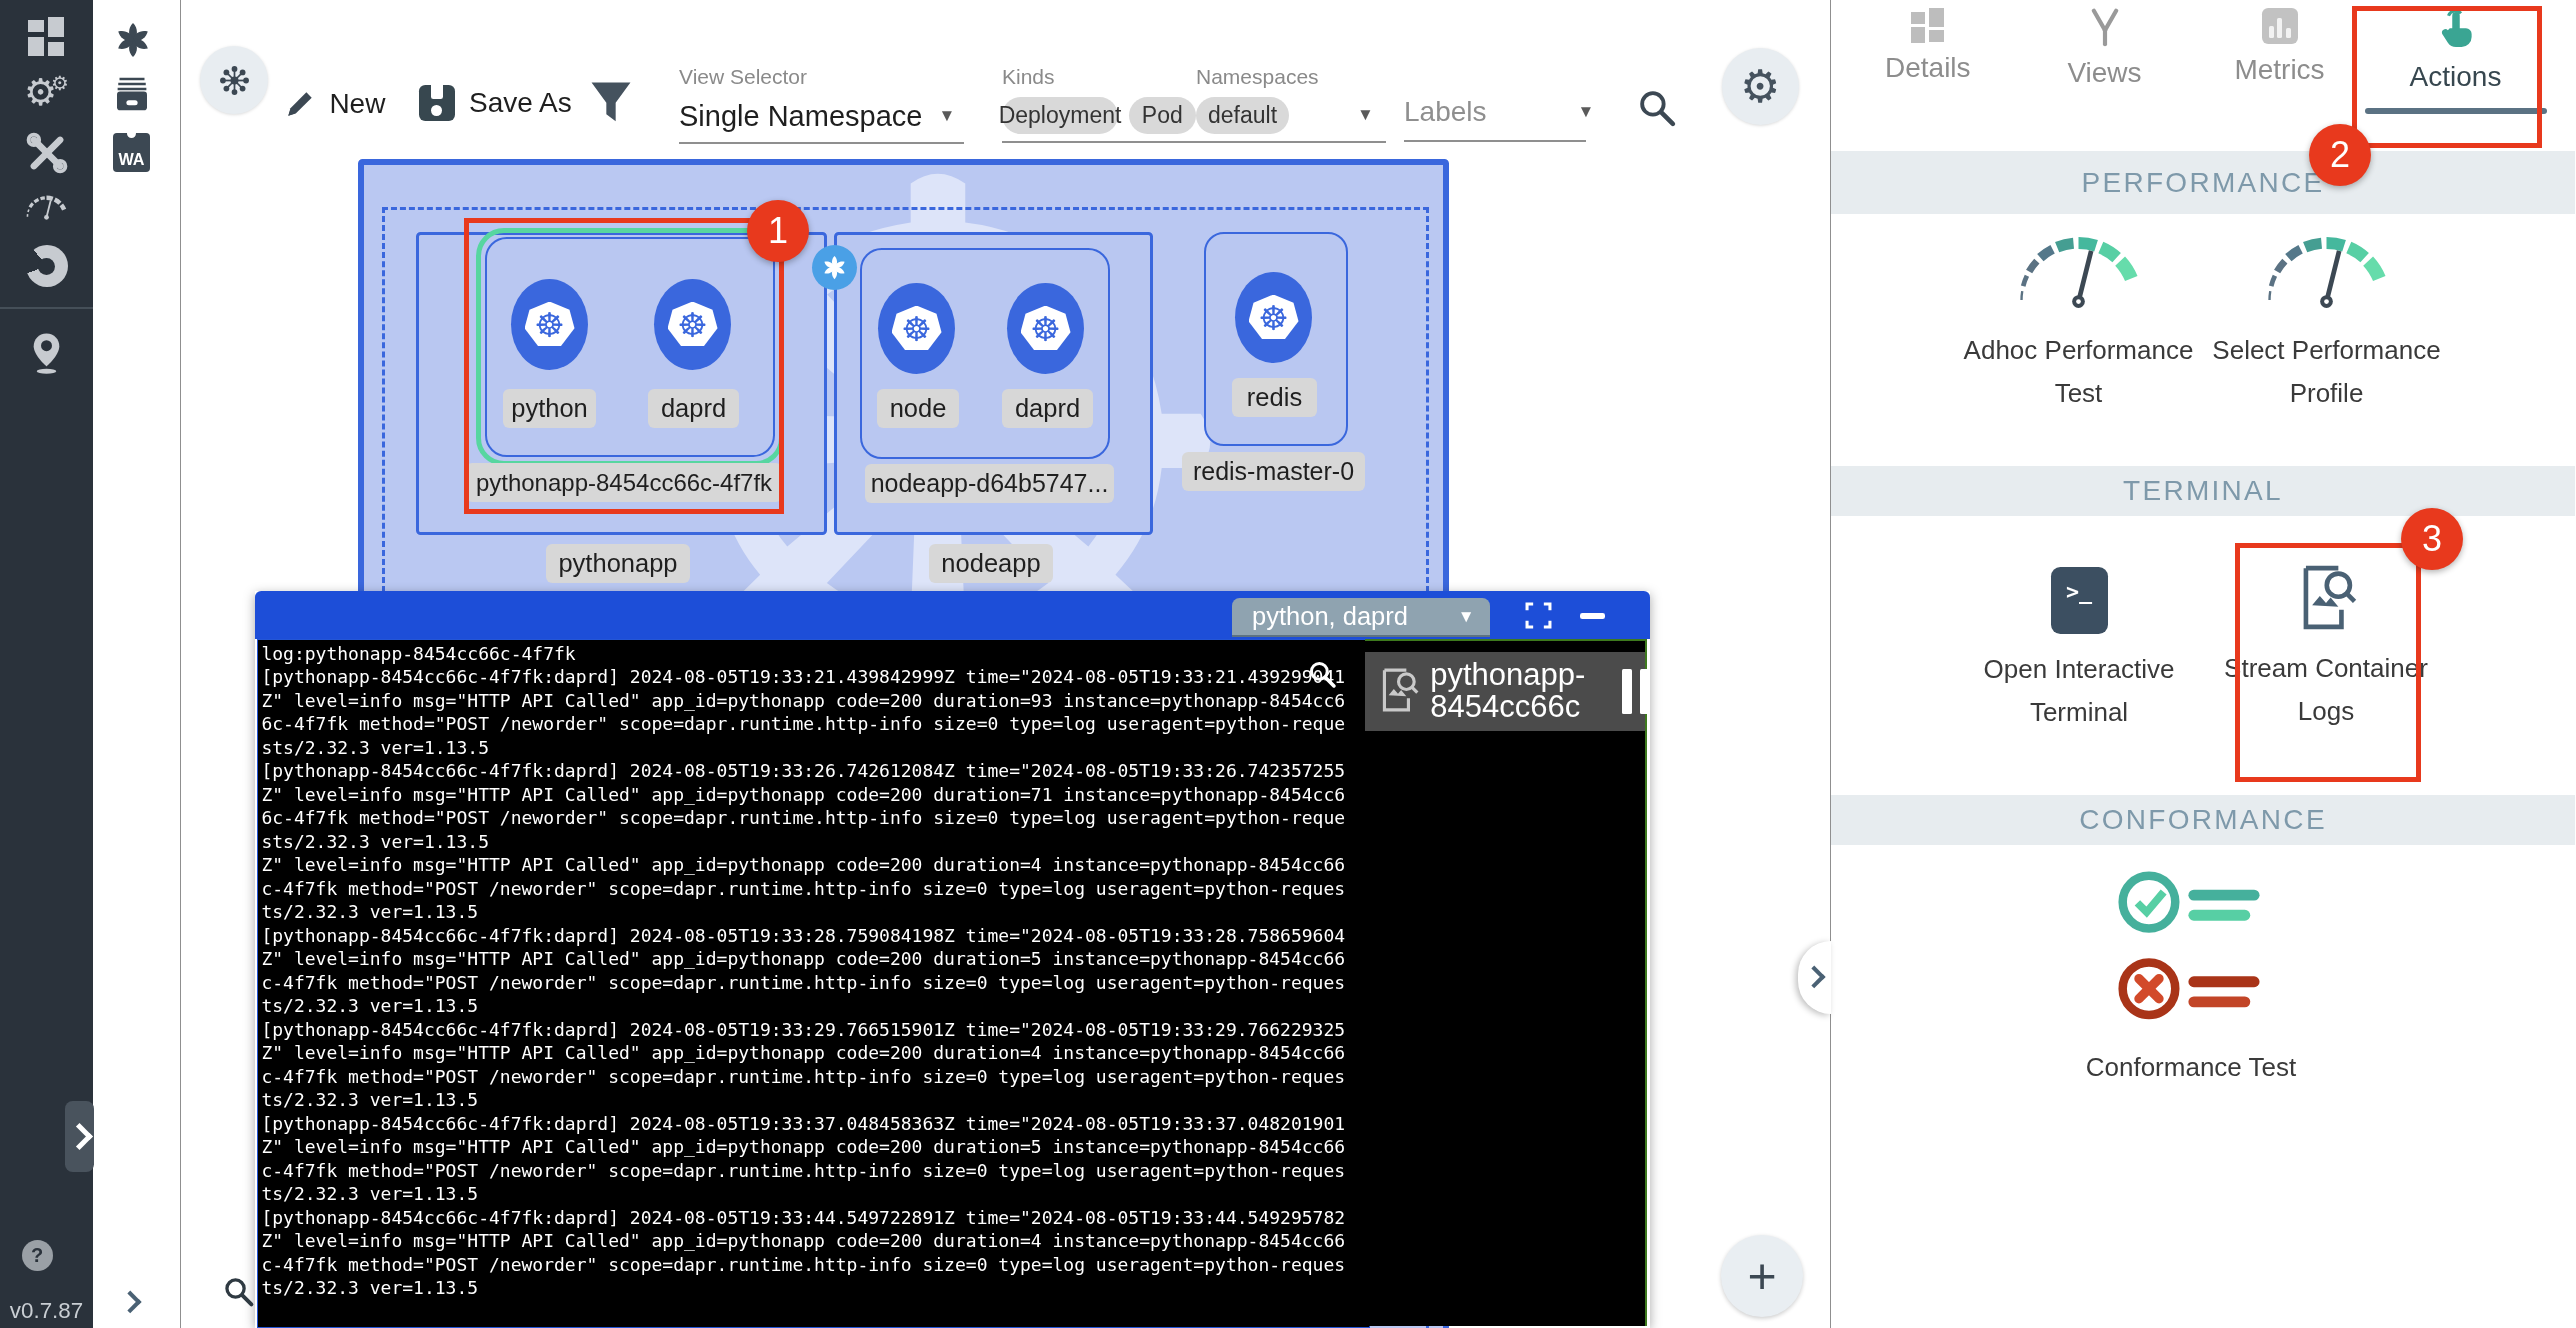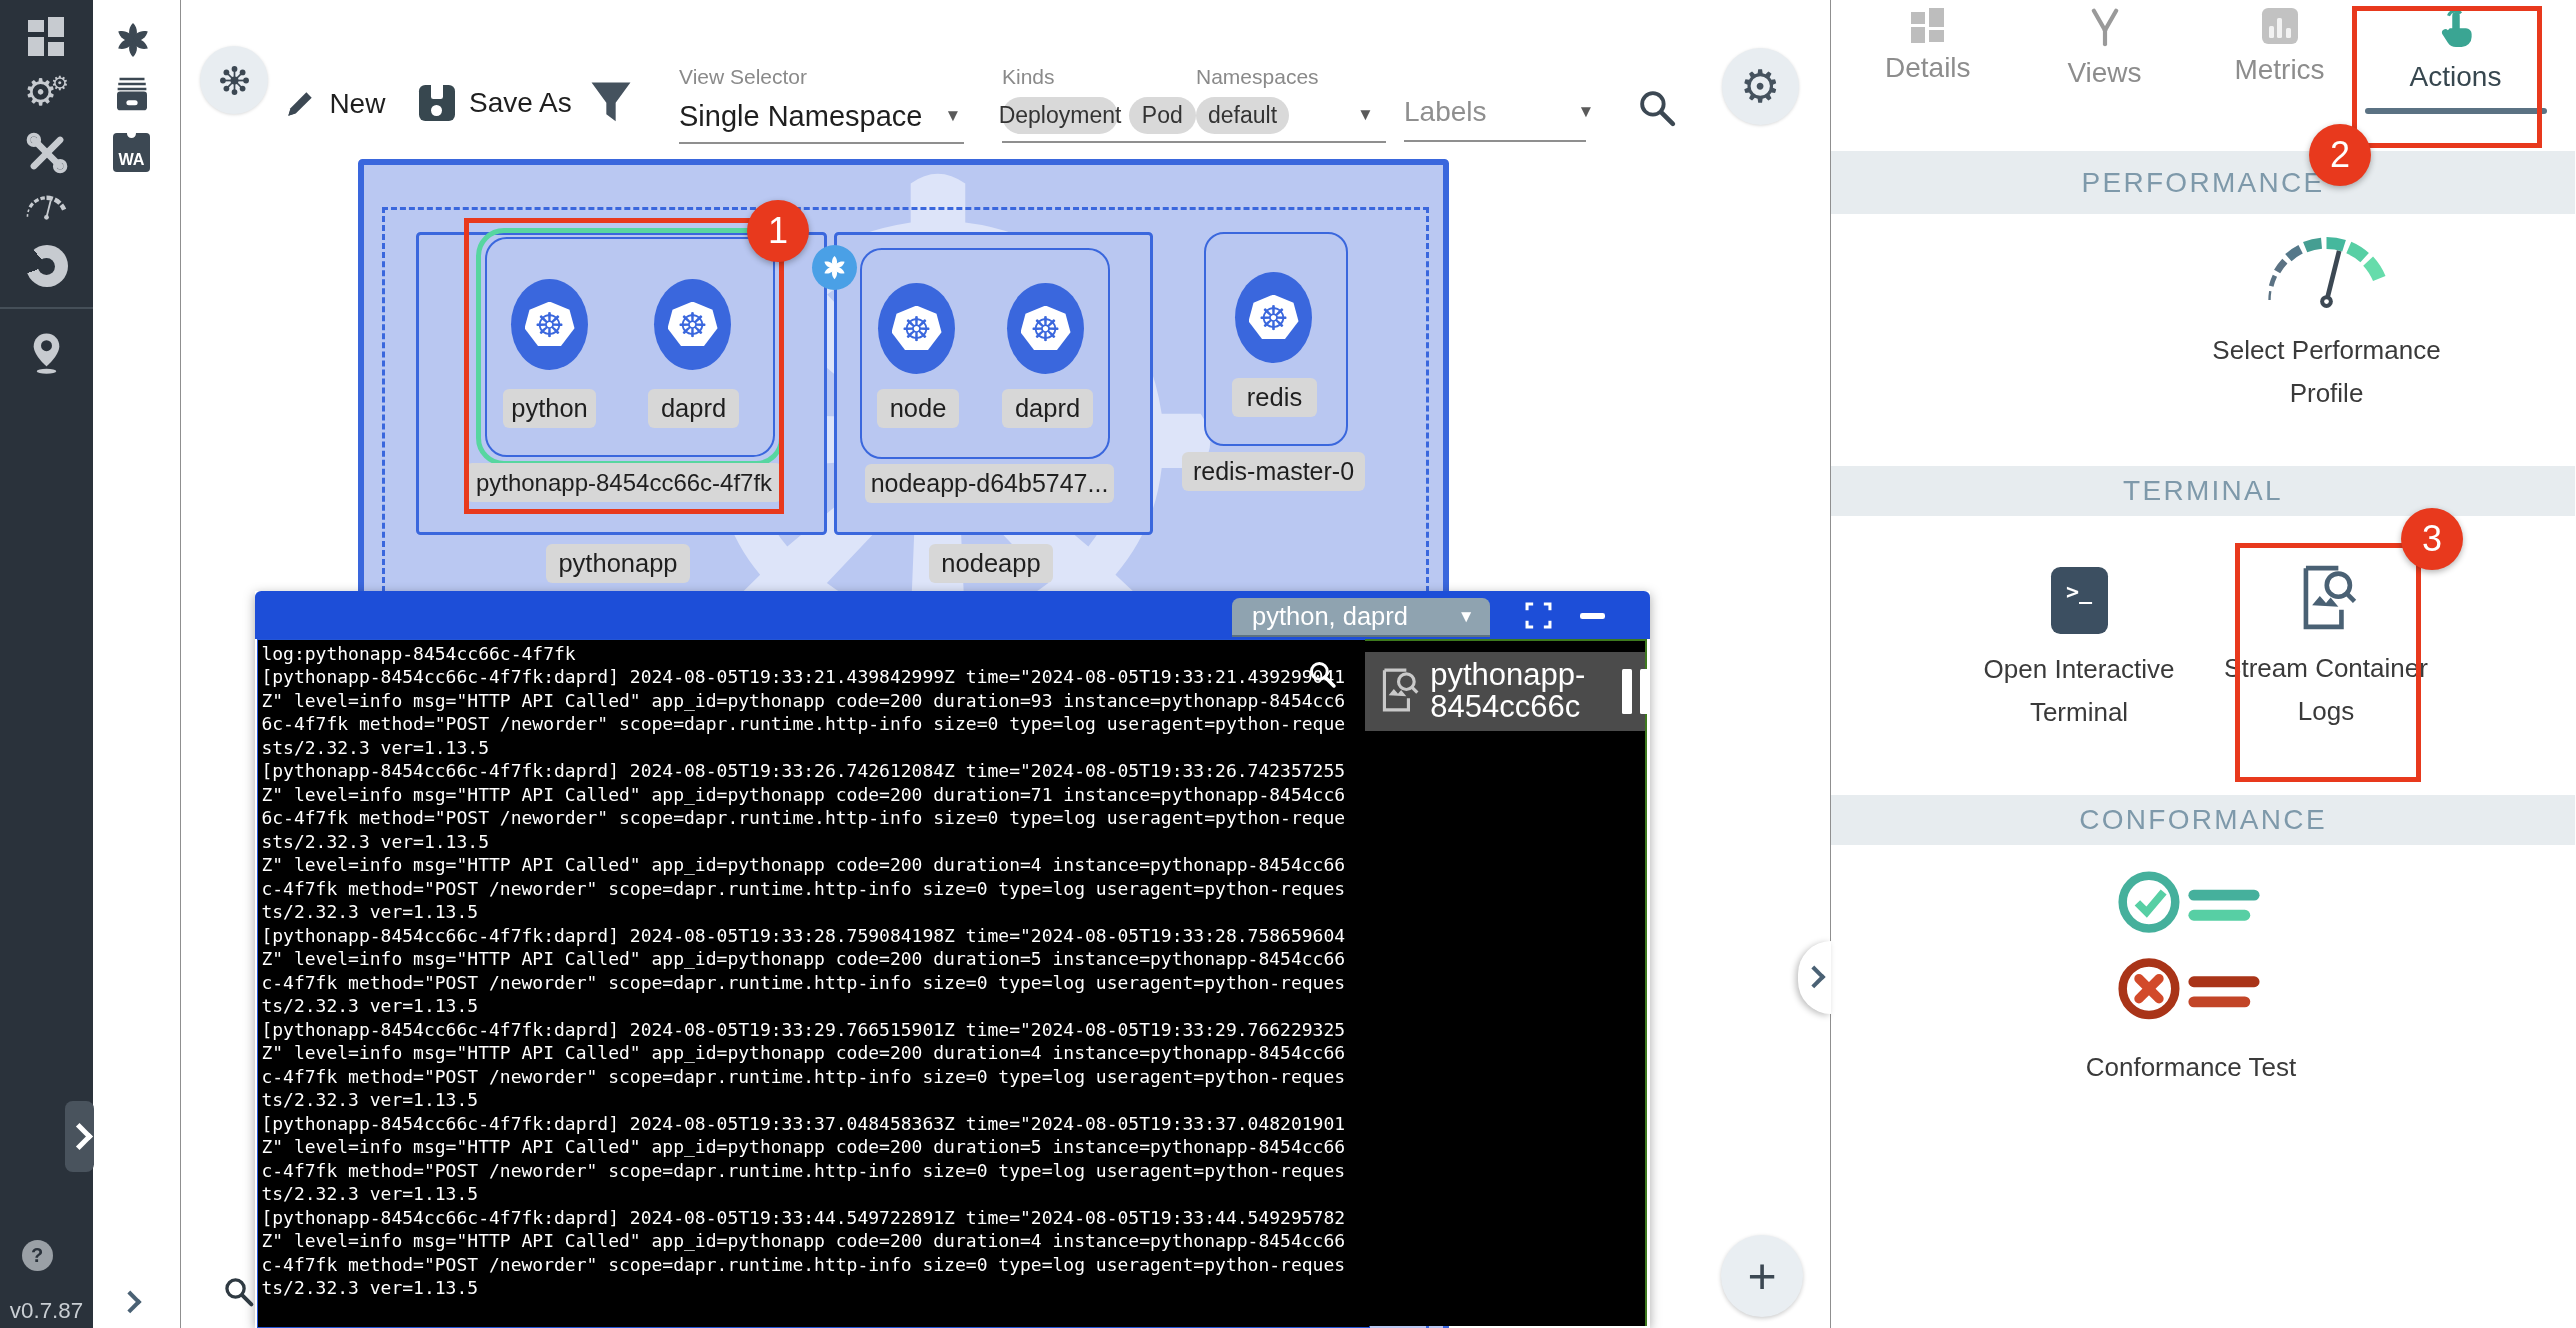--- a/index.html
+++ b/index.html
@@ -248,21 +248,21 @@
   </div>
 
   <div style="position:absolute;left:590px;top:82px">
     <svg width="42" height="46" viewBox="0 0 54 58">
       <path d="M2 0 H52 L33 26 V50 L21 41 V26 Z" fill="#45525e"></path>
     </svg>
   </div>
 
   <div style="position:absolute;left:679px;top:65px">
     <div class="fld-label">View Selector</div>
-    <div style="display:flex;align-items:center;gap:22px;margin-top:10.8px">
+    <div style="display:flex;align-items:center;gap:16px;margin-top:10.8px">
       <span style="font-size:29px">Single Namespace</span>
       <span class="dd-arrow">▼</span>
     </div>
     <div class="fld-underline" style="width:285px;margin-top:9.3px"></div>
   </div>
 
   <div style="position:absolute;left:1002px;top:65px">
     <div class="fld-label">Kinds</div>
     <div style="display:flex;align-items:center;gap:10.8px;margin-top:7.7px">
       <span class="pill" style="width:116px;height:37px">Deployment</span>
@@ -496,20 +496,38 @@
         <rect x="26" y="6" width="12" height="32" rx="6" fill="#3aa593"></rect>
         <path d="M22 32 h26 a9 9 0 0 1 9 9 v5 a16 16 0 0 1 -16 16 h-9 a16 16 0 0 1 -13 -7 l-9 -14 a5.5 5.5 0 0 1 9 -6 z" fill="#3aa593"></path>
       </svg>
       <div class="tab-label active">Actions</div>
     </div>
     <div style="position:absolute;left:534px;top:108px;width:182px;height:6.2px;background:#5b7283;border-radius:3.1px"></div>
 
     <div class="band" style="top:151px;height:63px">
       <span>PERFORMANCE</span>
     </div>
+    <div class="action-card" style="left:120px;top:224px;width:255px">
+      <svg width="135" height="91" viewBox="0 0 170 115">
+        <g fill="none">
+          <path d="M13,96 A72,72 0 0 1 13.9,84.8" stroke="#5b7283" stroke-width="3"></path>
+          <path d="M15.1,78.6 A72,72 0 0 1 19.8,65.5" stroke="#5b7283" stroke-width="6"></path>
+          <path d="M22.6,60 A72,72 0 0 1 32.4,46.9" stroke="#5b7283" stroke-width="9"></path>
+          <path d="M36.8,42.5 A72,72 0 0 1 52.3,31.8" stroke="#54788a" stroke-width="12"></path>
+          <path d="M58,29.3 A72,72 0 0 1 78.7,24.3" stroke="#459e92" stroke-width="14"></path>
+          <path d="M85,24 A72,72 0 0 1 107.2,27.5" stroke="#45b89d" stroke-width="15"></path>
+          <path d="M113.2,29.7 A72,72 0 0 1 133.2,42.5" stroke="#57cfa4" stroke-width="16"></path>
+          <path d="M137.6,46.9 A72,72 0 0 1 151.7,69" stroke="#66dcab" stroke-width="17"></path>
+        </g>
+        <line x1="85" y1="98" x2="101" y2="34" stroke="#3c4853" stroke-width="6"></line>
+        <circle cx="85" cy="98" r="8" fill="#3c4853"></circle>
+          <circle cx="85" cy="98" r="3" fill="#fff"></circle>
+      </svg>
+      <div class="card-label">Adhoc Performance Test</div>
+    </div>
     <div class="action-card" style="left:368px;top:224px;width:255px">
       <svg width="135" height="91" viewBox="0 0 170 115">
         <g fill="none">
           <path d="M13,96 A72,72 0 0 1 13.9,84.8" stroke="#5b7283" stroke-width="3"></path>
           <path d="M15.1,78.6 A72,72 0 0 1 19.8,65.5" stroke="#5b7283" stroke-width="6"></path>
           <path d="M22.6,60 A72,72 0 0 1 32.4,46.9" stroke="#5b7283" stroke-width="9"></path>
           <path d="M36.8,42.5 A72,72 0 0 1 52.3,31.8" stroke="#54788a" stroke-width="12"></path>
           <path d="M58,29.3 A72,72 0 0 1 78.7,24.3" stroke="#459e92" stroke-width="14"></path>
           <path d="M85,24 A72,72 0 0 1 107.2,27.5" stroke="#45b89d" stroke-width="15"></path>
           <path d="M113.2,29.7 A72,72 0 0 1 133.2,42.5" stroke="#57cfa4" stroke-width="16"></path>

